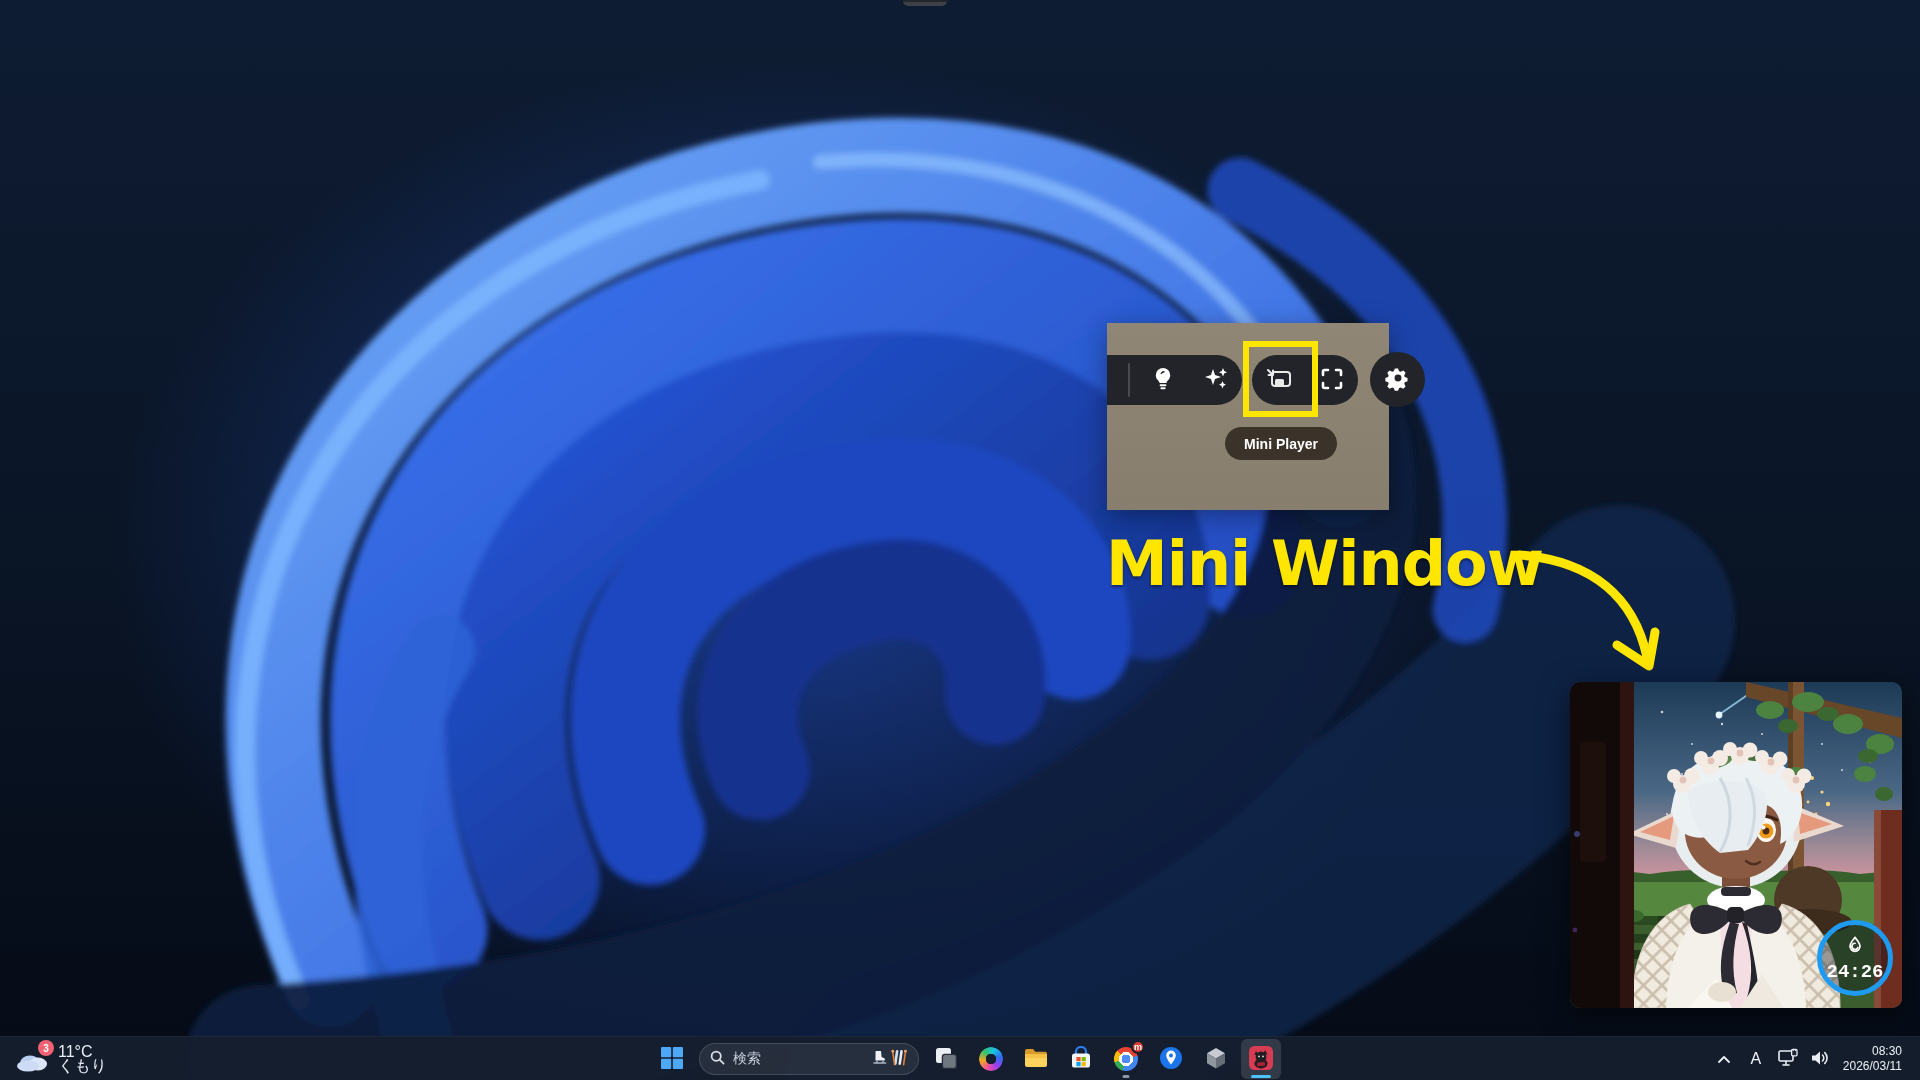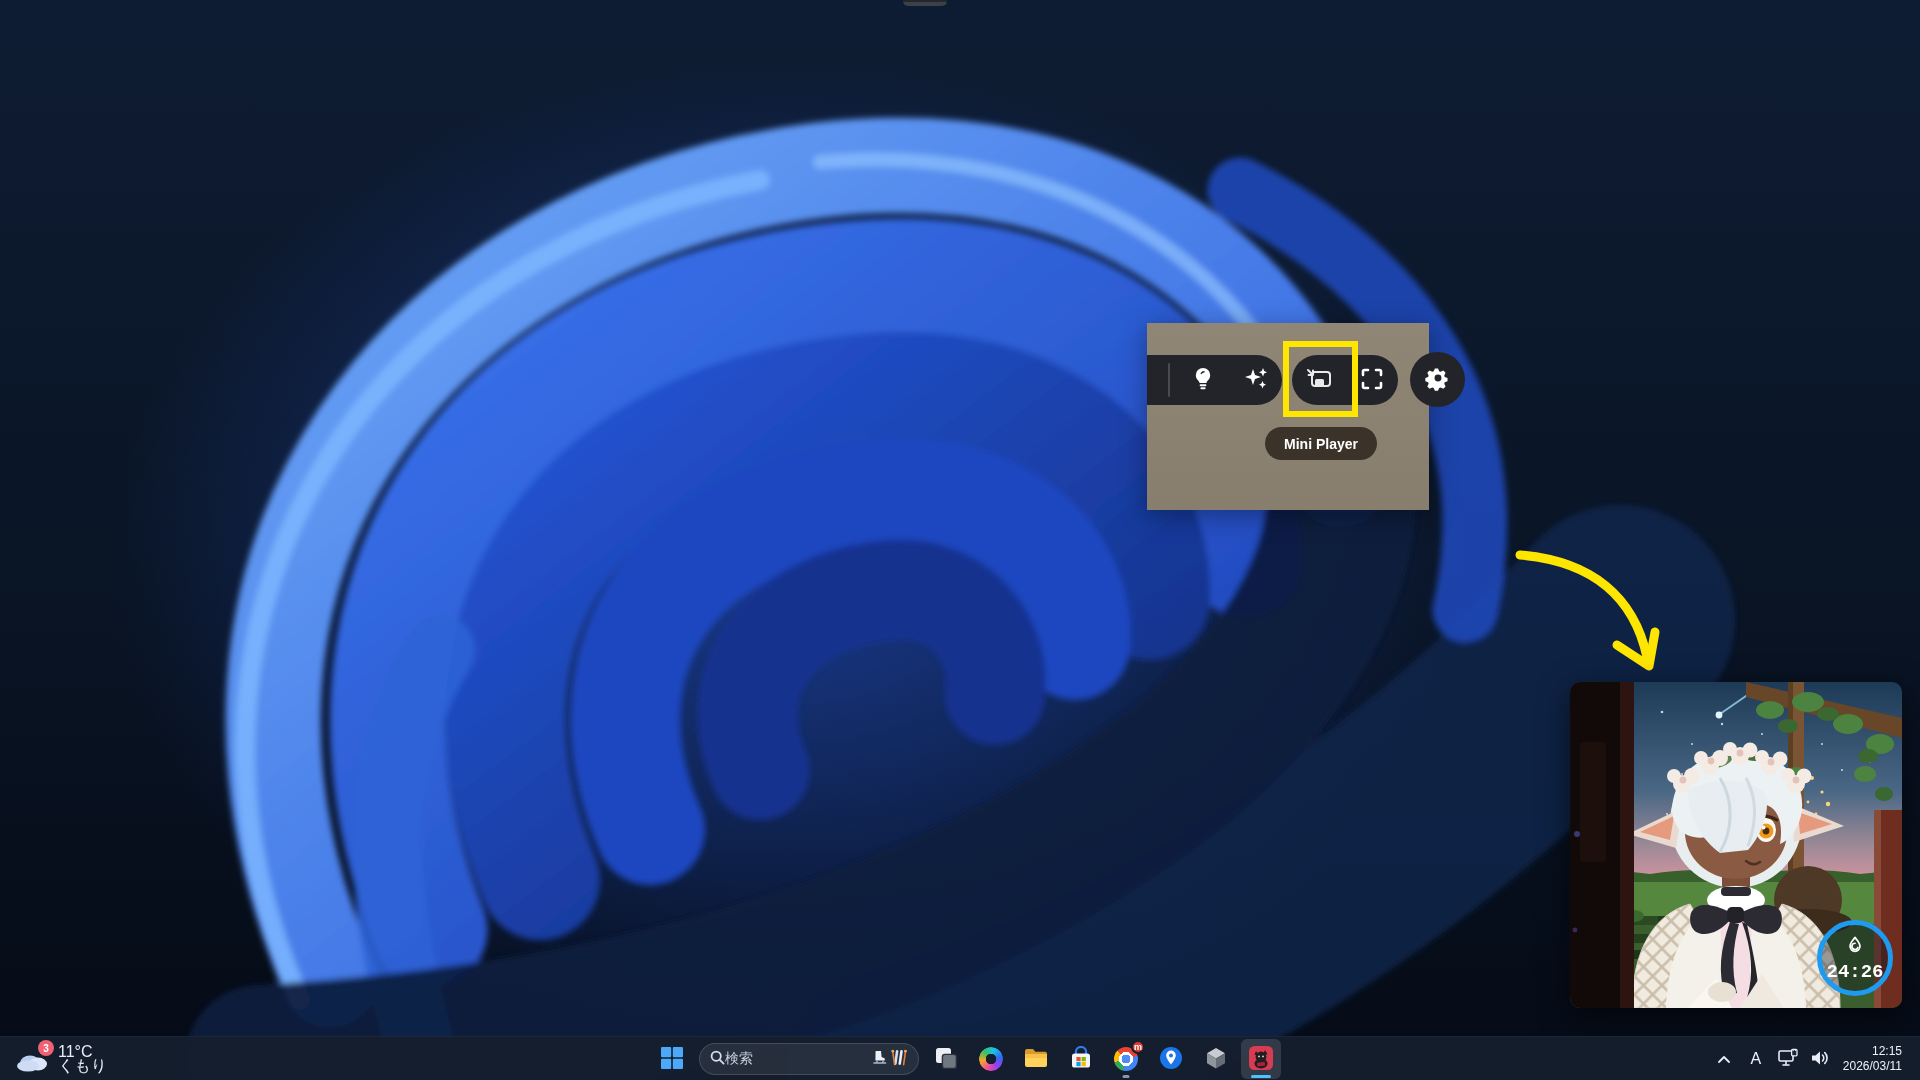--- a/index.html
+++ b/index.html
@@ -12,21 +12,21 @@
   
   #wallpaper { position:absolute; inset:0; }
 
   
   #notch { position:absolute; left:903px; top:0; width:44px; height:6px;
     background:#3c4147; border-radius:0 0 5px 5px; border-top:2px solid #23262a; }
 
   
   #panel { position:absolute; left:1107px; top:323px; width:282px; height:187px;
     background:linear-gradient(180deg,#8f8675 0%,#877e6d 100%);
-    box-shadow:0 6px 24px rgba(0,0,0,.35);margin-left:40px; }
+    box-shadow:0 6px 24px rgba(0,0,0,.35); }
   .pill { position:absolute; top:32px; height:50px; background:#232429;
     display:flex; align-items:center; justify-content:space-around; }
   #pill-left { left:0; width:135px; border-radius:0 25px 25px 0; padding-left:14px; }
   #pill-right { left:145px; width:106px; border-radius:25px; }
   .ctl-divider { width:2px; height:34px; background:#4a4b4e; border-radius:1px; }
   .ctl-btn { width:40px; height:50px; background:transparent; border:none;
     display:flex; align-items:center; justify-content:center; cursor:pointer; }
   #gear-btn { position:absolute; left:263px; top:29px; width:55px; height:55px;
     border-radius:50%; background:#232429; border:none; display:flex;
     align-items:center; justify-content:center; cursor:pointer; }
@@ -70,21 +70,21 @@
     border-radius:6px; display:flex; align-items:center; justify-content:center;
     position:relative; cursor:pointer; }
   .tb-btn.active { background:rgba(255,255,255,.13); }
   .run-bar { position:absolute; bottom:1px; left:50%; transform:translateX(-50%);
     height:3px; border-radius:2px; }
   .run-dim { width:7px; background:#8d96a5; }
   .run-active { width:20px; background:#4cc2ff; }
   .gap4 { width:5px; }
   #search-pill { width:220px; height:32px; margin:0 7px; border-radius:16px;
     background:rgba(255,255,255,.08); border:1px solid rgba(255,255,255,.14);
-    display:flex; align-items:center; padding:0 10px; cursor:text; }
+    display:flex; align-items:center; padding:0 10px; gap:8px; cursor:text; }
   #search-pill .stxt { color:#c7cfdb; font-size:14px; flex:1; }
   .deco { display:flex; align-items:center; gap:2px; }
   #tray { position:absolute; right:0; top:0; height:44px; display:flex;
     align-items:center; gap:2px; padding-right:12px; }
   .tray-btn { height:36px; min-width:30px; border:none; background:transparent;
     border-radius:4px; display:flex; align-items:center; justify-content:center;
     color:#e9eef5; cursor:pointer; }
   #ime { font-size:16px; color:#eef2f8; }
   #clock { display:flex; flex-direction:column; align-items:flex-end;
     color:#eef2f8; font-size:12px; line-height:15px; padding:0 6px; cursor:pointer; }
@@ -205,20 +205,21 @@
         </svg>
       </span>
     </button>
 
     <div id="highlight-box"></div>
     <div id="mini-tooltip">
       <span>Mini Player</span>
     </div>
   </div>
 
+  <div id="headline">Mini Window</div>
   <svg id="arrow-svg" width="180" height="160" viewBox="0 0 180 160">
     <path d="M20 20 C92 26 134 62 147 122" fill="none" stroke="#ffe600" stroke-width="9" stroke-linecap="round"></path>
     <path d="M117 110 L149 131 L155 97" fill="none" stroke="#ffe600" stroke-width="9" stroke-linecap="round" stroke-linejoin="round"></path>
   </svg>
 
   <div id="mini-window">
     <svg width="332" height="326" viewBox="0 0 332 326">
       <defs>
         <linearGradient id="sky" x1="0" y1="0" x2="0" y2="1">
           <stop offset="0" stop-color="#1d3a57"></stop>
@@ -557,18 +558,18 @@
       <button class="tray-btn">
         <span>
           <svg width="22" height="18" viewBox="0 0 22 18">
             <path d="M3 6.5 H6.5 L11 2.5 V15.5 L6.5 11.5 H3 Z" fill="#e9eef5"></path>
             <path d="M13.5 6 a4.2 4.2 0 0 1 0 6" fill="none" stroke="#e9eef5" stroke-width="1.6" stroke-linecap="round"></path>
             <path d="M15.8 3.6 a7.6 7.6 0 0 1 0 10.8" fill="none" stroke="#e9eef5" stroke-width="1.6" stroke-linecap="round"></path>
           </svg>
         </span>
       </button>
       <div id="clock">
-        <span>12:15</span>
+        <span>08:30</span>
         <span>2026/03/11</span>
       </div>
     </div>
   </div>
 </div>
 
 </body></html>

